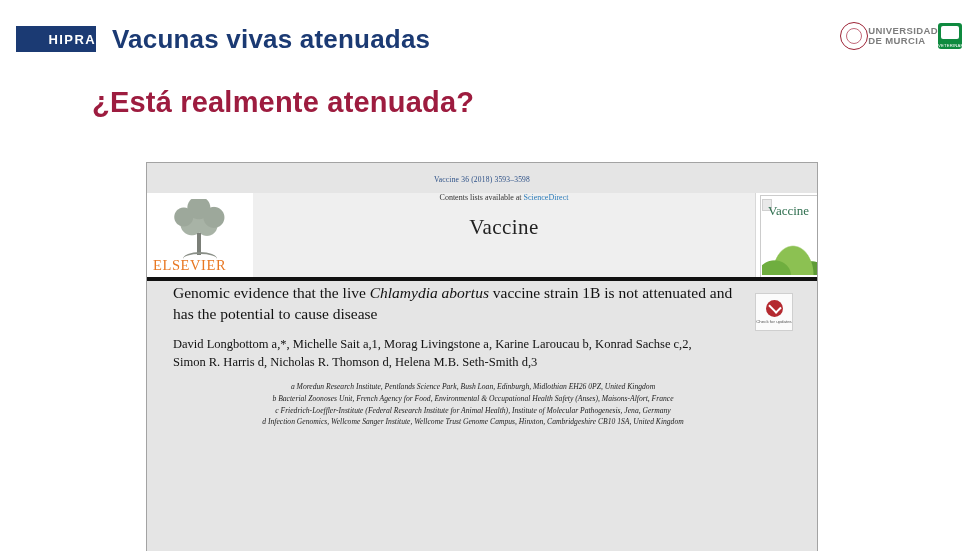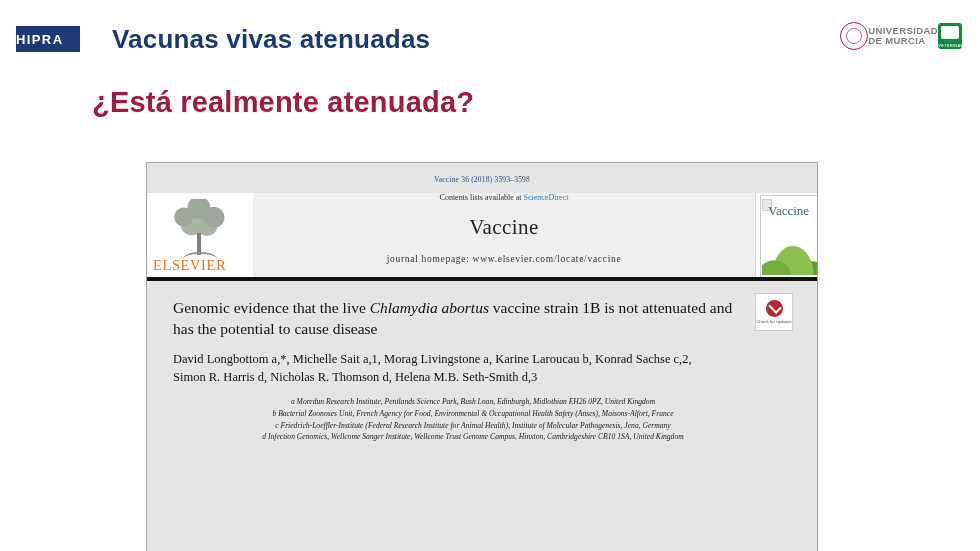--- a/index.html
+++ b/index.html
@@ -13,26 +13,26 @@
     position: relative;
     overflow: hidden;
     font-family: "Liberation Sans", sans-serif;
   }
 
   
   .logo-hipra {
     position: absolute;
     left: 16px;
     top: 26px;
-    width: 64px;
+    width: 80px;
     height: 26px;
     background: #1b3a73;
     display: flex;
     align-items: center;
-    justify-content: flex-start;
+    justify-content: flex-end;
   }
   .logo-hipra span {
     color: #ffffff;
     font-size: 13px;
     font-weight: bold;
     letter-spacing: 1.4px;
   }
 
   .slide-title {
     position: absolute;
@@ -275,21 +275,21 @@
     width: 62px;
     height: 44px;
     background:
       radial-gradient(ellipse at 20% 100%, #6fae3f 0 16px, transparent 17px),
       radial-gradient(ellipse at 50% 100%, #8cc152 0 20px, transparent 21px),
       radial-gradient(ellipse at 80% 100%, #5e9b36 0 15px, transparent 16px);
   }
 
   
   .article {
-    padding: 16px 18px 0 26px;
+    padding: 1px 18px 0 26px;
     position: relative;
   }
   .article-title {
     font-family: "Liberation Serif", serif;
     font-size: 15.5px;
     color: #111111;
     line-height: 1.38;
     max-width: 560px;
   }
   .article-title i {
@@ -388,21 +388,20 @@
       </div>
       <div class="elsevier-word">ELSEVIER</div>
     </div>
 
     <div class="masthead-center">
       <div class="contents-line">
         <span>Contents lists available at</span>
         <span class="sd">ScienceDirect</span>
       </div>
       <div class="journal-name">Vaccine</div>
-      <div class="homepage-line">journal homepage: www.elsevier.com/locate/vaccine</div>
     </div>
 
     <div class="cover-thumb">
       <div class="cov-box"></div>
       <div class="cov-mark"></div>
       <div class="cov-title">Vaccine</div>
       <div class="leaf"></div>
     </div>
 
   </div>

